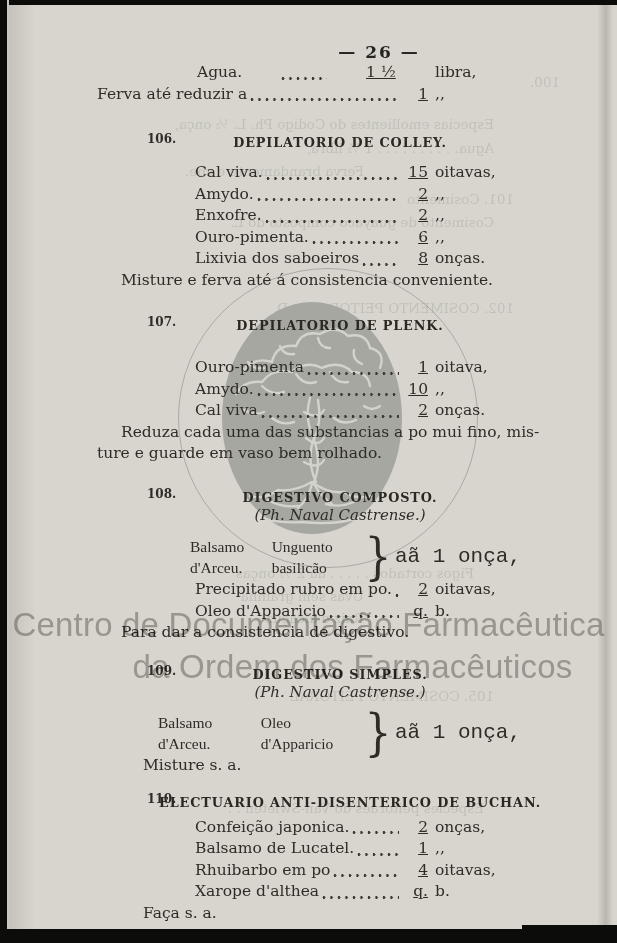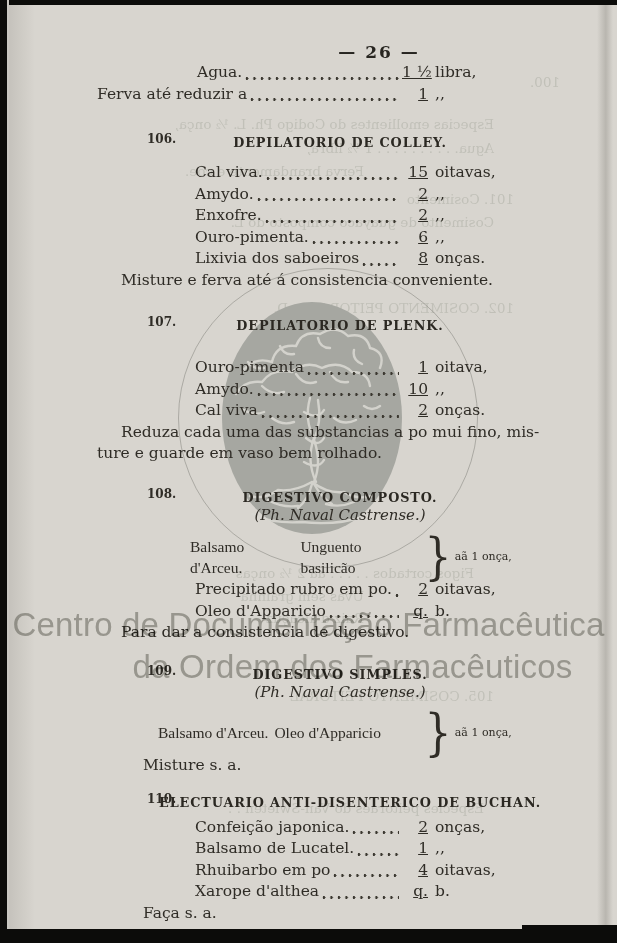--- a/index.html
+++ b/index.html
@@ -23,21 +23,21 @@
          border:1.5px solid rgba(115,115,108,.45);}
   .stamp-oval{position:absolute;left:222px;top:302px;width:180px;height:232px;border-radius:50%;
          background:radial-gradient(ellipse at center, #a6a7a1 72%, rgba(166,167,161,.55) 88%, rgba(166,167,161,0) 100%);}
   .stamp-oval svg{position:absolute;left:0;top:0;}
   
   .content{position:absolute;left:97px;top:62px;width:424px;color:#2f2c26;
            font-size:15.5px;line-height:21.5px;}
   .pageno{position:absolute;left:0;top:-20px;width:100%;text-align:center;
           padding-left:70px;font-weight:bold;font-size:17px;letter-spacing:2px;color:#272520;}
   .ing{display:flex;margin-left:98px;}
-  .pre1{margin-left:100px;}
+  .pre1{margin-left:100px;gap:36px;}
   .ing .name{white-space:pre;}
   .dots{flex:1;align-self:flex-end;height:5px;margin:0 3px 3px 3px;
         background-image:radial-gradient(circle at 2px 2.5px, #3a372f 1.15px, rgba(0,0,0,0) 1.6px);
         background-size:7.5px 5px;background-repeat:repeat-x;}
   .qty{display:inline-block;width:26px;text-align:right;white-space:pre;text-decoration:underline;}
   .unit{display:inline-block;width:86px;padding-left:7px;white-space:pre;}
   .rhead{position:relative;height:21px;}
   .rnum{position:absolute;left:50px;top:0;font-weight:bold;font-size:12px;}
   .rtitle{text-align:center;padding-left:62px;padding-top:3px;font-weight:bold;
           font-size:12.8px;letter-spacing:.9px;white-space:nowrap;color:#2b2822;}
@@ -45,21 +45,21 @@
   .note{white-space:nowrap;}
   .note.indent{margin-left:24px;}
   .note.short{margin-left:46px;}
   .group{display:flex;align-items:center;}
   .glines{display:flex;flex-direction:row;font-family:Liberation Serif, serif;}
   .g108 .glines{margin-left:93px;width:230px;}
   .g109 .glines{margin-left:61px;width:262px;}
   .gline{display:flex;line-height:21.5px;}
   .brace{font-family:"DejaVu Serif", serif;font-size:50px;line-height:44px;
          font-weight:normal;color:#2f2c26;margin:0 1px 0 2px;transform:scaleX(.85);}
-  .glabel{font-size:11px;white-space:pre;}
+  .glabel{font-size:21px;white-space:pre;font-family:Liberation Mono, monospace;}
   
   .wm{position:absolute;left:0;width:617px;text-align:center;color:#84857d;opacity:.62;
       mix-blend-mode:multiply;font-family:"Liberation Sans", sans-serif;font-weight:normal;
       white-space:nowrap;}
   .wm1{top:606px;font-size:33px;letter-spacing:.2px;}
   .wm2{top:648px;font-size:33px;letter-spacing:.2px;padding-left:44px;}
 </style>
 </head>
 <body>
 

